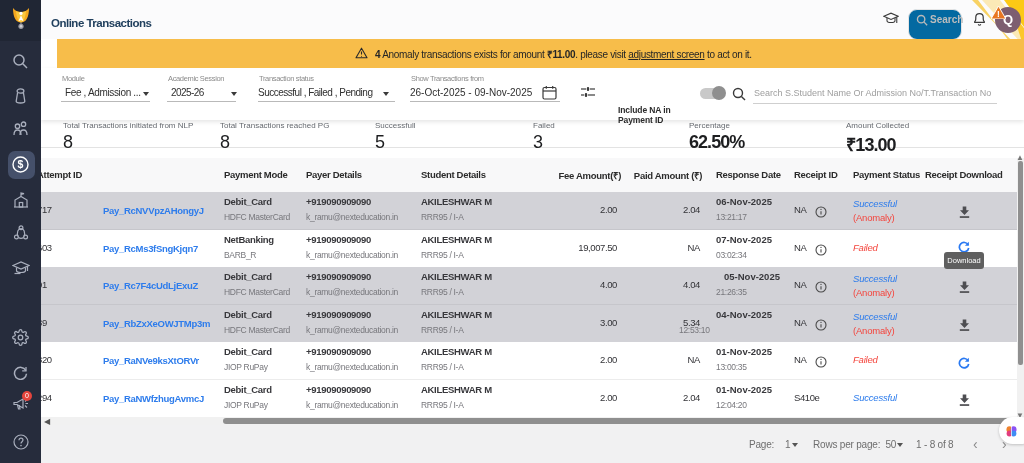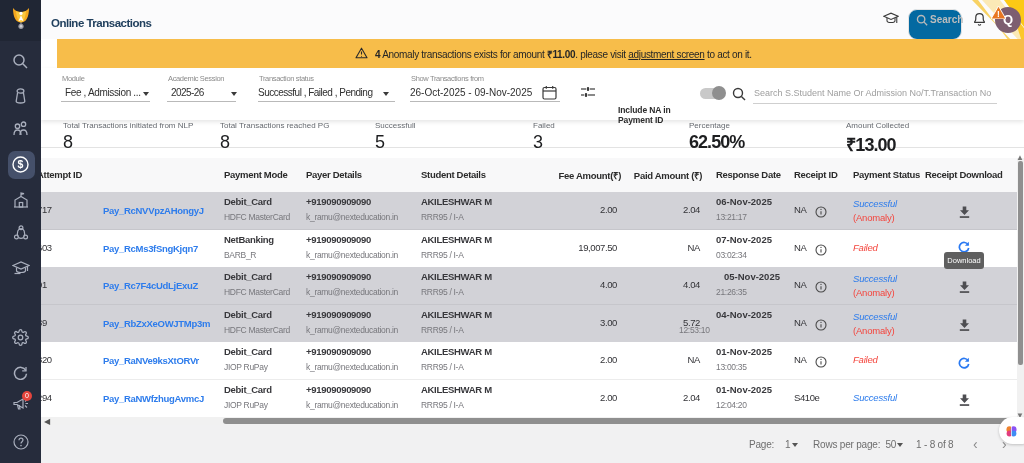--- a/index.html
+++ b/index.html
@@ -262,21 +262,21 @@
   <div class="row gray" style="top:304.5px;">
     <div class="cell mid" style="left:-4px;">39</div>
     <div class="cell link" style="left:62px;">Pay_RbZxXeOWJTMp3m</div>
     <div class="cell c1" style="left:183px;">Debit_Card</div>
     <div class="cell c2" style="left:183px;">HDFC MasterCard</div>
     <div class="cell c1" style="left:265px;">+919090909090</div>
     <div class="cell c2" style="left:265px;">k_ramu@nexteducation.in</div>
     <div class="cell c1" style="left:380px;">AKILESHWAR M</div>
     <div class="cell c2" style="left:380px;">RRR95 / I-A</div>
     <div class="cell mid num" style="left:426px; width:150px;">3.00</div>
-    <div class="cell mid num" style="left:509px; width:150px;">5.72</div>
+    <div class="cell mid num" style="left:509px; width:150px;">5.34</div>
     <div class="cell c1" style="left:675px; letter-spacing:0;">04-Nov-2025</div>
     <div class="cell c2" style="left:638px;">12:53:10</div>
     <div class="cell mid" style="left:753px;">NA</div>
     <svg class="cell info" style="left:774px; top:14px;" width="12" height="12" viewBox="0 0 12 12" fill="none" stroke="#4a4a4a" stroke-width="1.1">
         <circle cx="6" cy="6" r="5"></circle>
         <line x1="6" y1="5.2" x2="6" y2="8.6"></line>
         <circle cx="6" cy="3.4" r="0.7" fill="#555" stroke="none"></circle>
       </svg>
     <div class="cell stat1 ok" style="left:812px;">Successful</div>
     <div class="cell anom" style="left:812px;">(Anomaly)</div>

